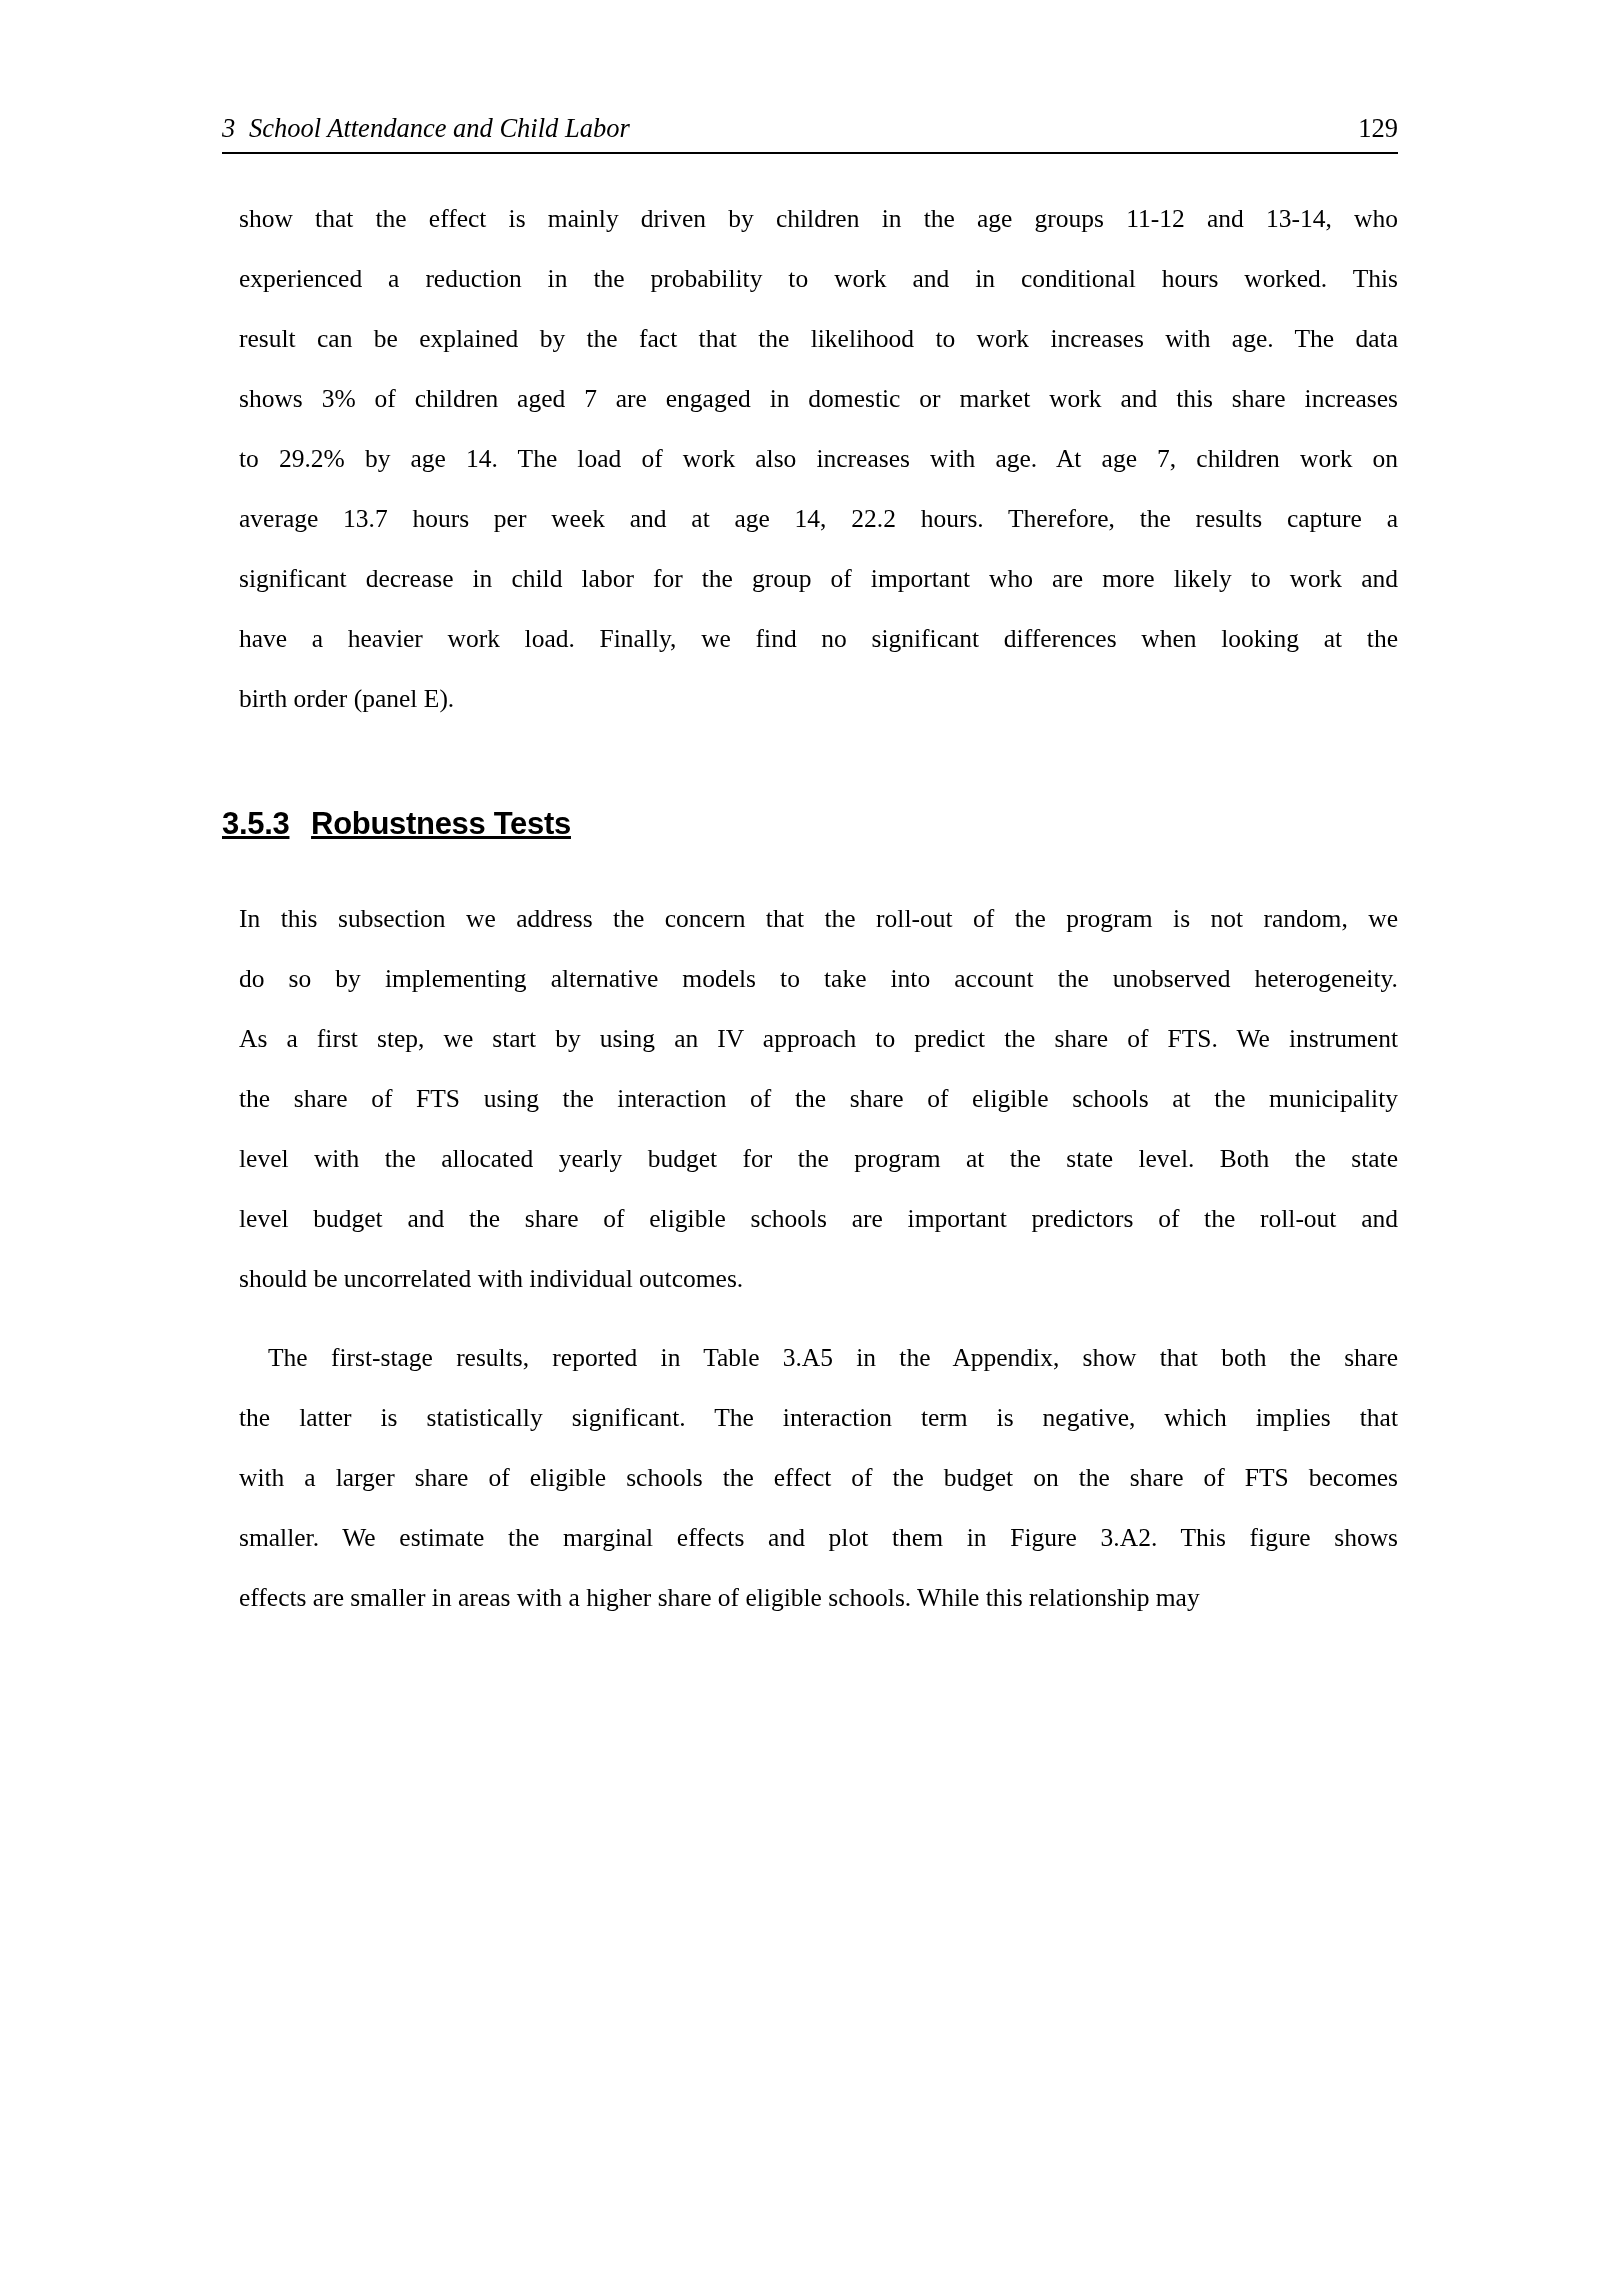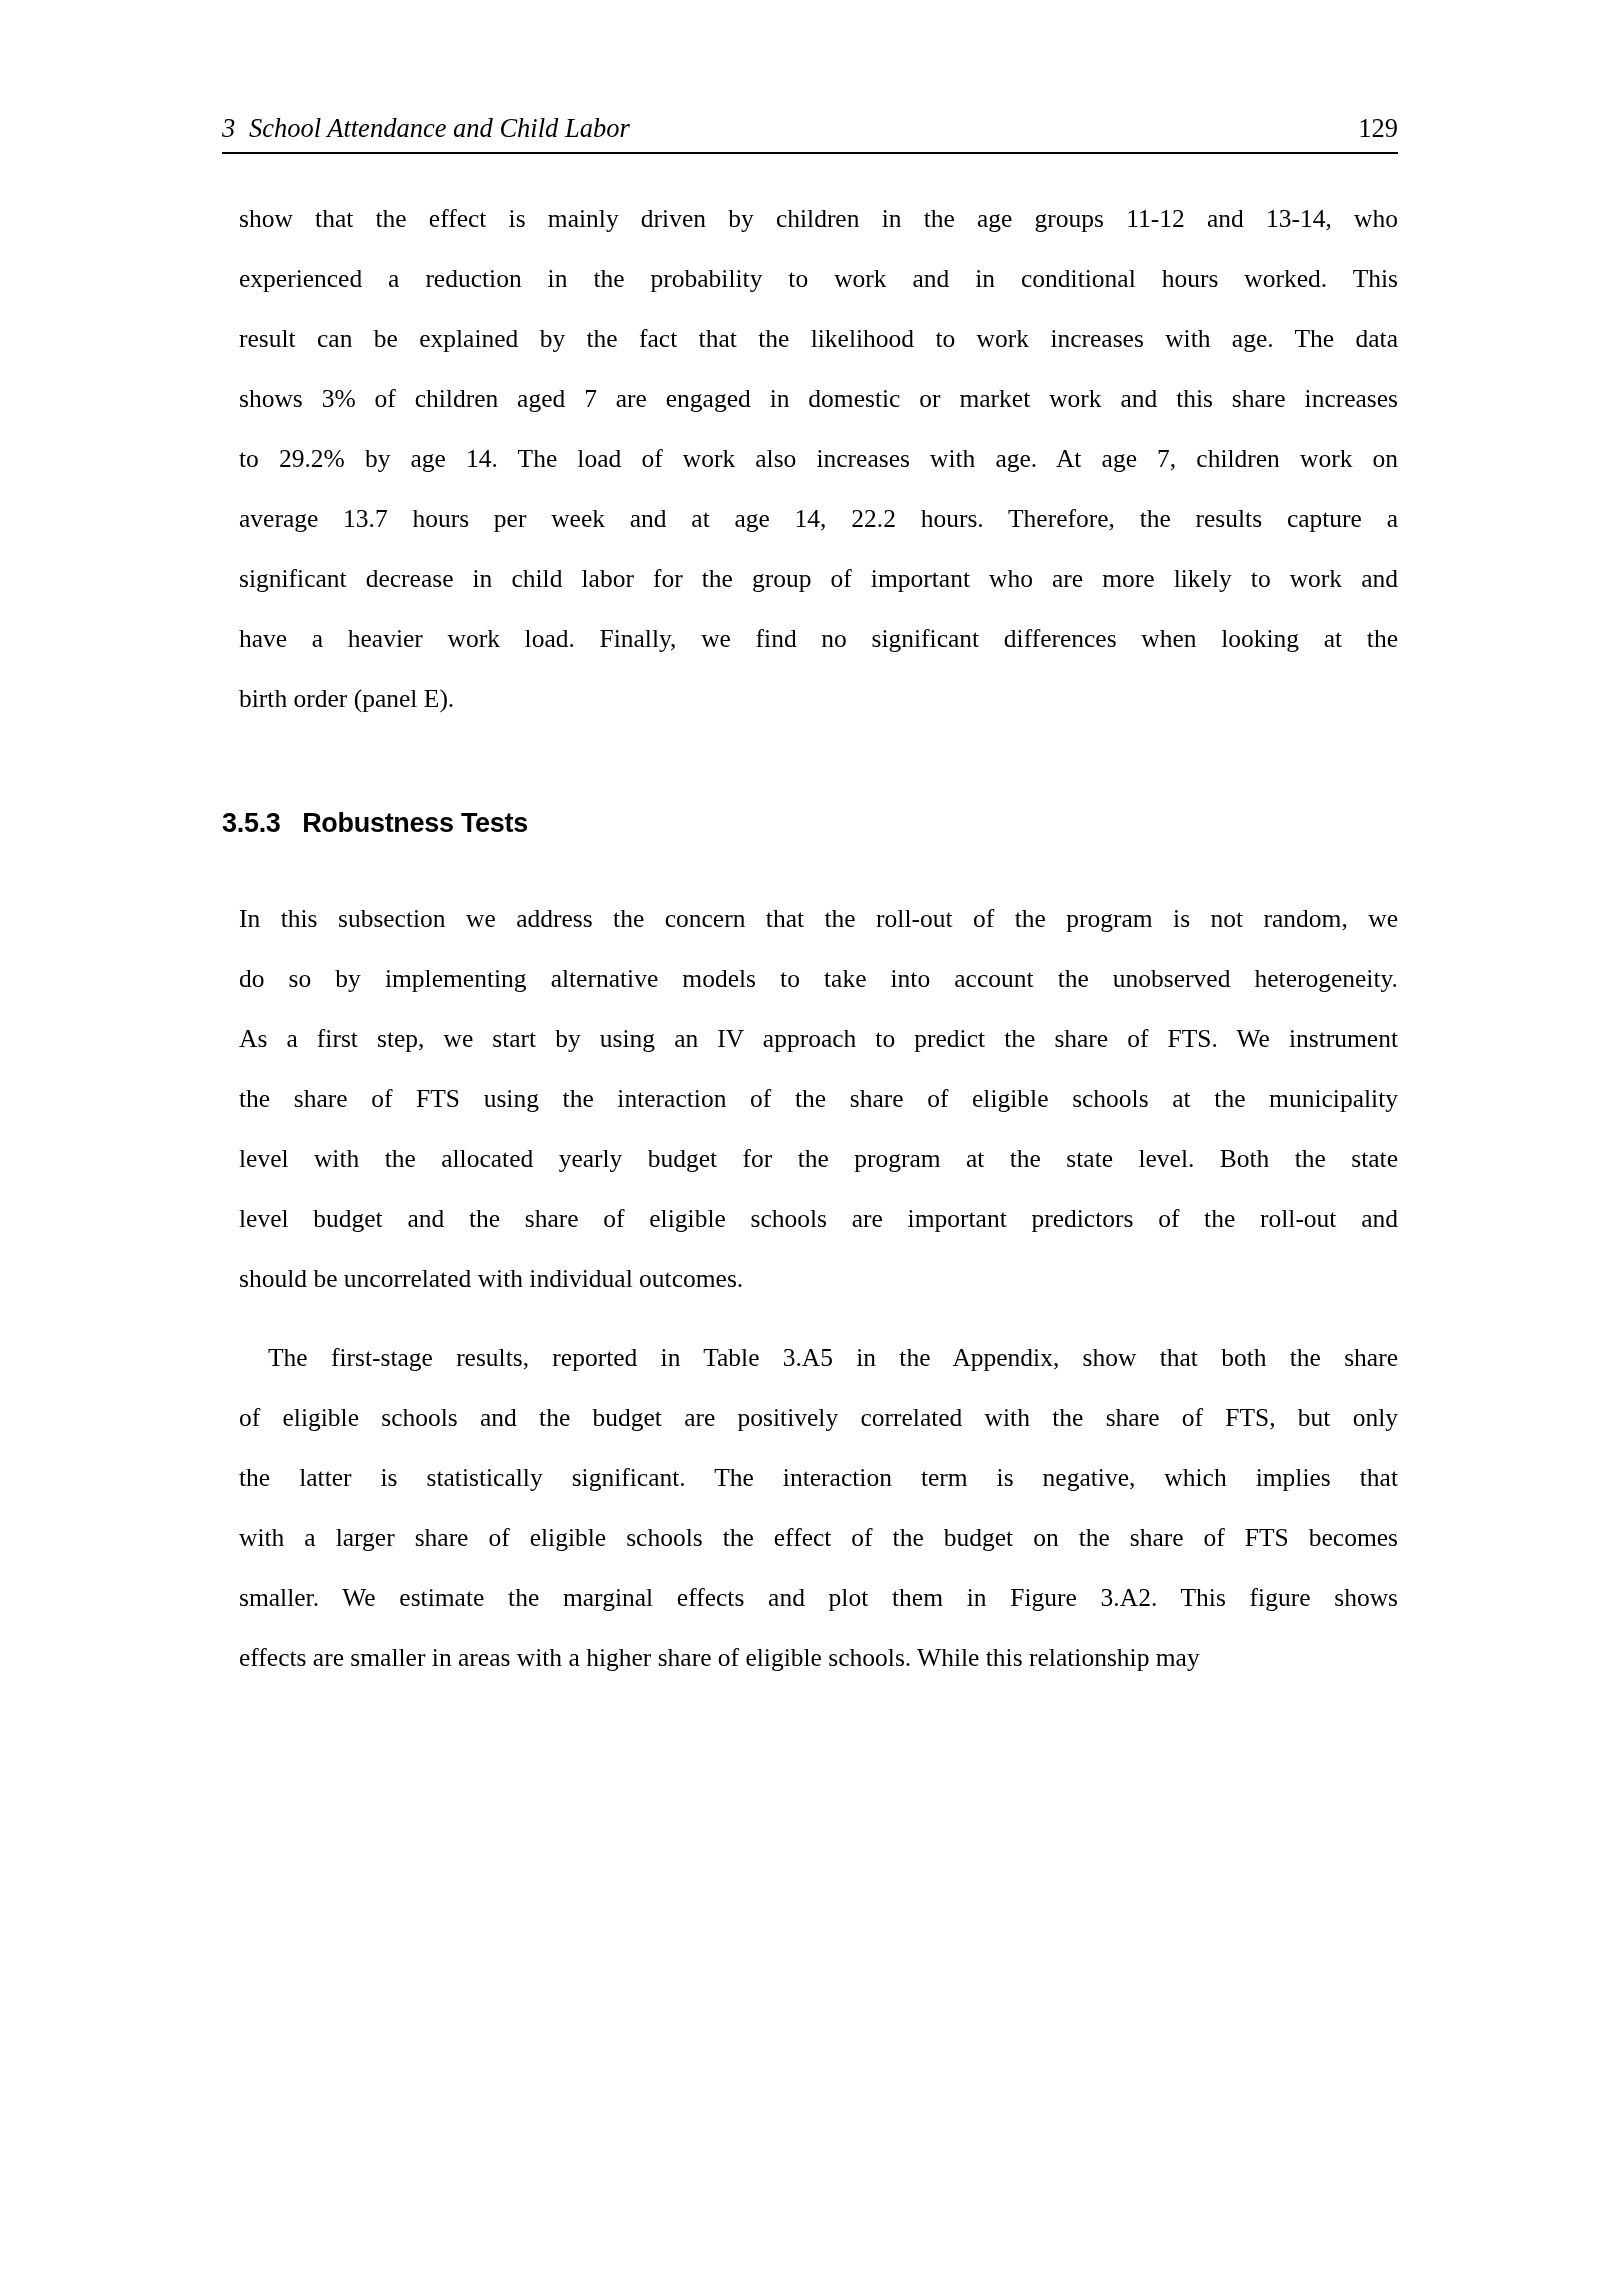--- a/index.html
+++ b/index.html
@@ -67,23 +67,24 @@
     text-align-last: left;
   }
   .paragraph.indented .line:first-child {
     padding-left: 29px;
   }
   
   .section-heading {
     margin: 74px 0 45px 0;
     font-family: "Liberation Sans", sans-serif;
     font-weight: 700;
-    font-size: 27px;
+    font-size: 31px;
     line-height: 41px;
     letter-spacing: -0.3px;
+    text-decoration: underline;
   }
   .section-heading .section-number {
     margin-right: 21.6px;
   }
 </style>
 </head>
 <body>
 
 <div class="content">
 
@@ -119,21 +120,20 @@
         <div class="line">In this subsection we address the concern that the roll-out of the program is not random, we</div>
         <div class="line">do so by implementing alternative models to take into account the unobserved heterogeneity.</div>
         <div class="line">As a first step, we start by using an IV approach to predict the share of FTS. We instrument</div>
         <div class="line">the share of FTS using the interaction of the share of eligible schools at the municipality</div>
         <div class="line">level with the allocated yearly budget for the program at the state level. Both the state</div>
         <div class="line">level budget and the share of eligible schools are important predictors of the roll-out and</div>
         <div class="line par-end">should be uncorrelated with individual outcomes.</div>
       </div>
       <div class="paragraph indented">
         <div class="line">The first-stage results, reported in Table 3.A5 in the Appendix, show that both the share</div>
-        <div class="line">of eligible schools and the budget are positively correlated with the share of FTS, but only</div>
         <div class="line">the latter is statistically significant. The interaction term is negative, which implies that</div>
         <div class="line">with a larger share of eligible schools the effect of the budget on the share of FTS becomes</div>
         <div class="line">smaller. We estimate the marginal effects and plot them in Figure 3.A2. This figure shows</div>
         <div class="line par-end">effects are smaller in areas with a higher share of eligible schools. While this relationship may</div>
       </div>
     </div>
 
 </div>
 
 

